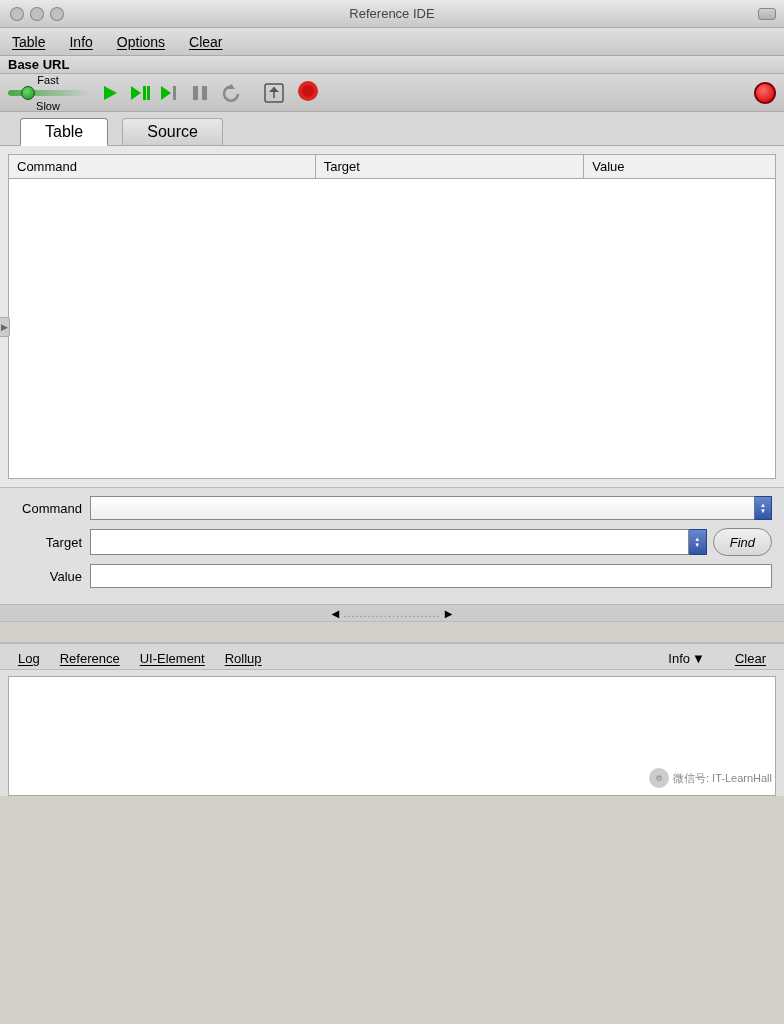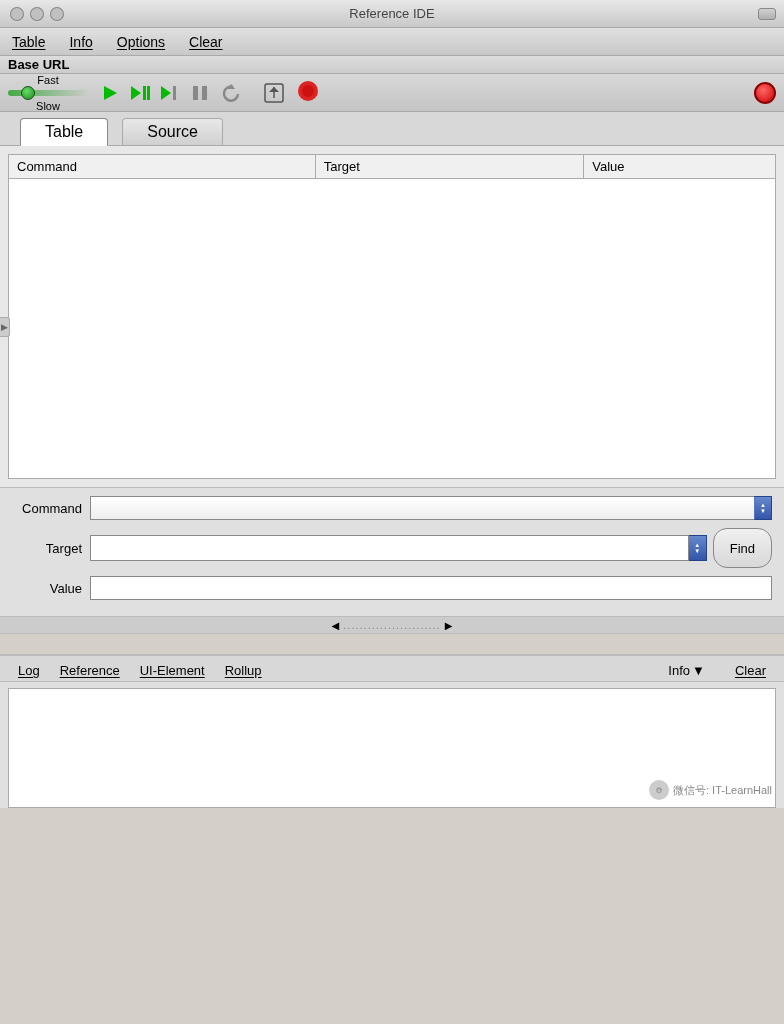--- a/index.html
+++ b/index.html
@@ -353,28 +353,29 @@
       color: white;
       line-height: 1;
     }
     .target-spinner::after {
       content: '▼';
       font-size: 6px;
       color: white;
       line-height: 1;
     }
     .find-btn {
-      height: 40px;
+      height: 28px;
       padding: 0 16px;
       background: linear-gradient(to bottom, #f0f0f0, #d8d8d8);
       border: 1px solid #888;
       border-radius: 14px;
       font-size: 13px;
       cursor: pointer;
       white-space: nowrap;
+      font-style: italic;
     }
 
     
     .scroll-area {
       background: #ccc;
       height: 18px;
       display: flex;
       align-items: center;
       justify-content: center;
       border-top: 1px solid #bbb;

